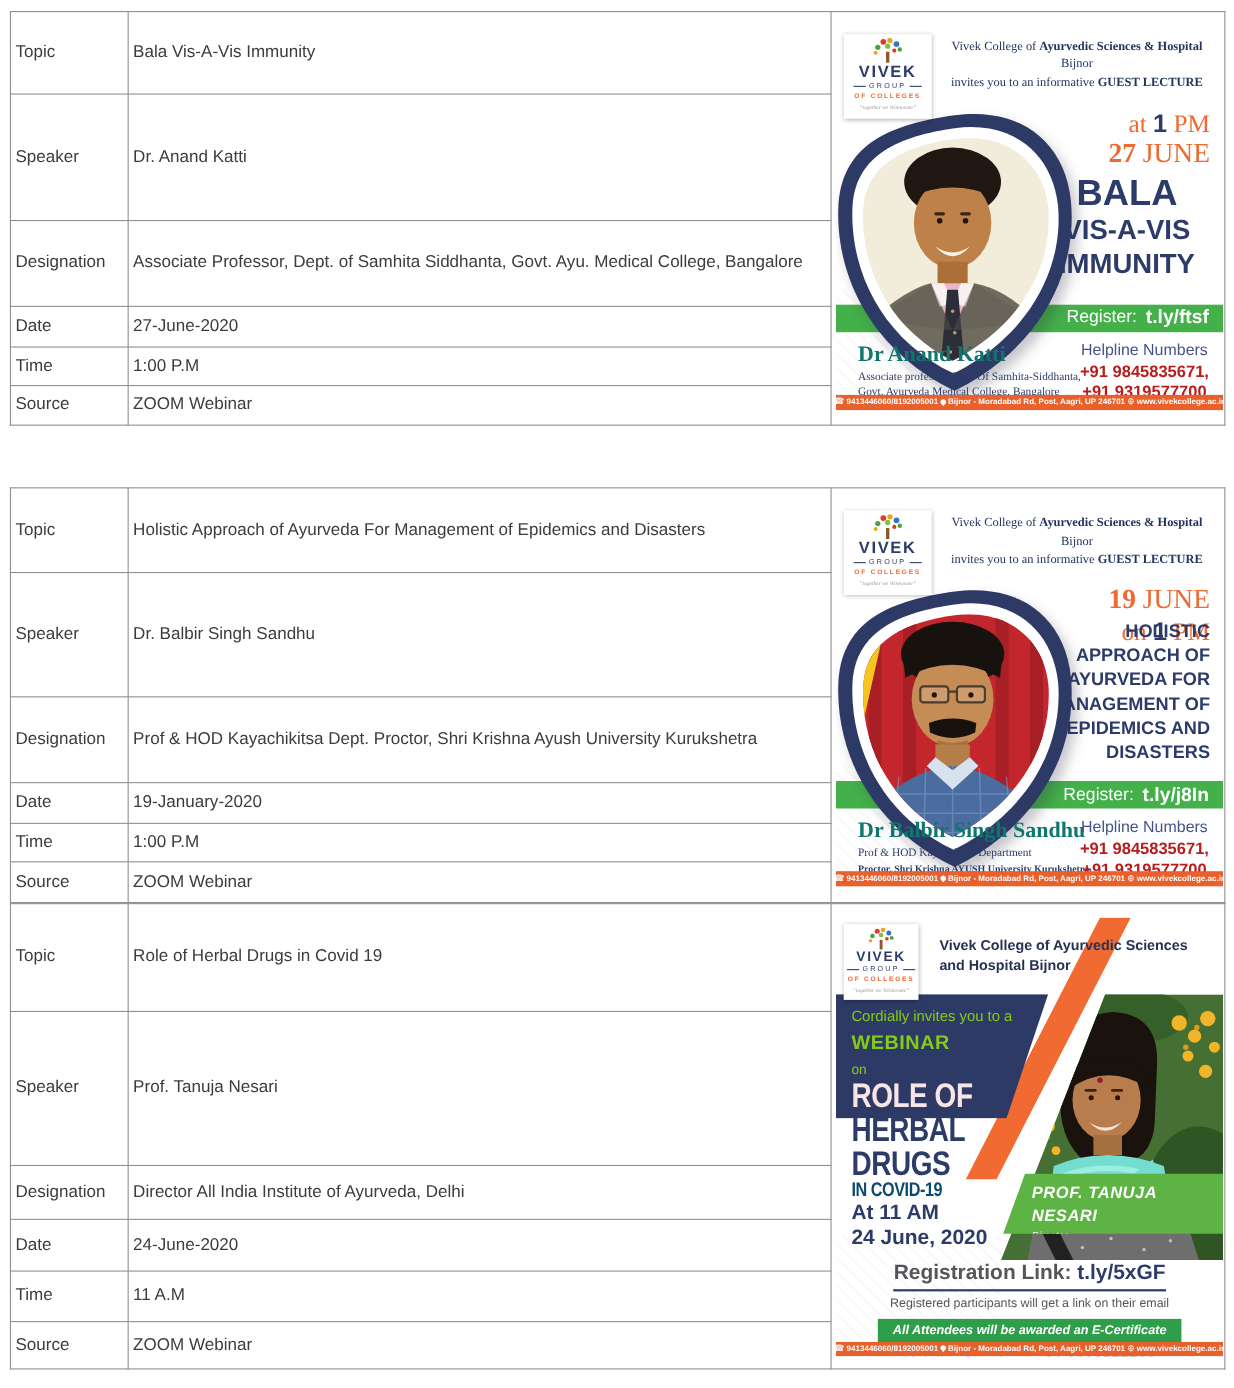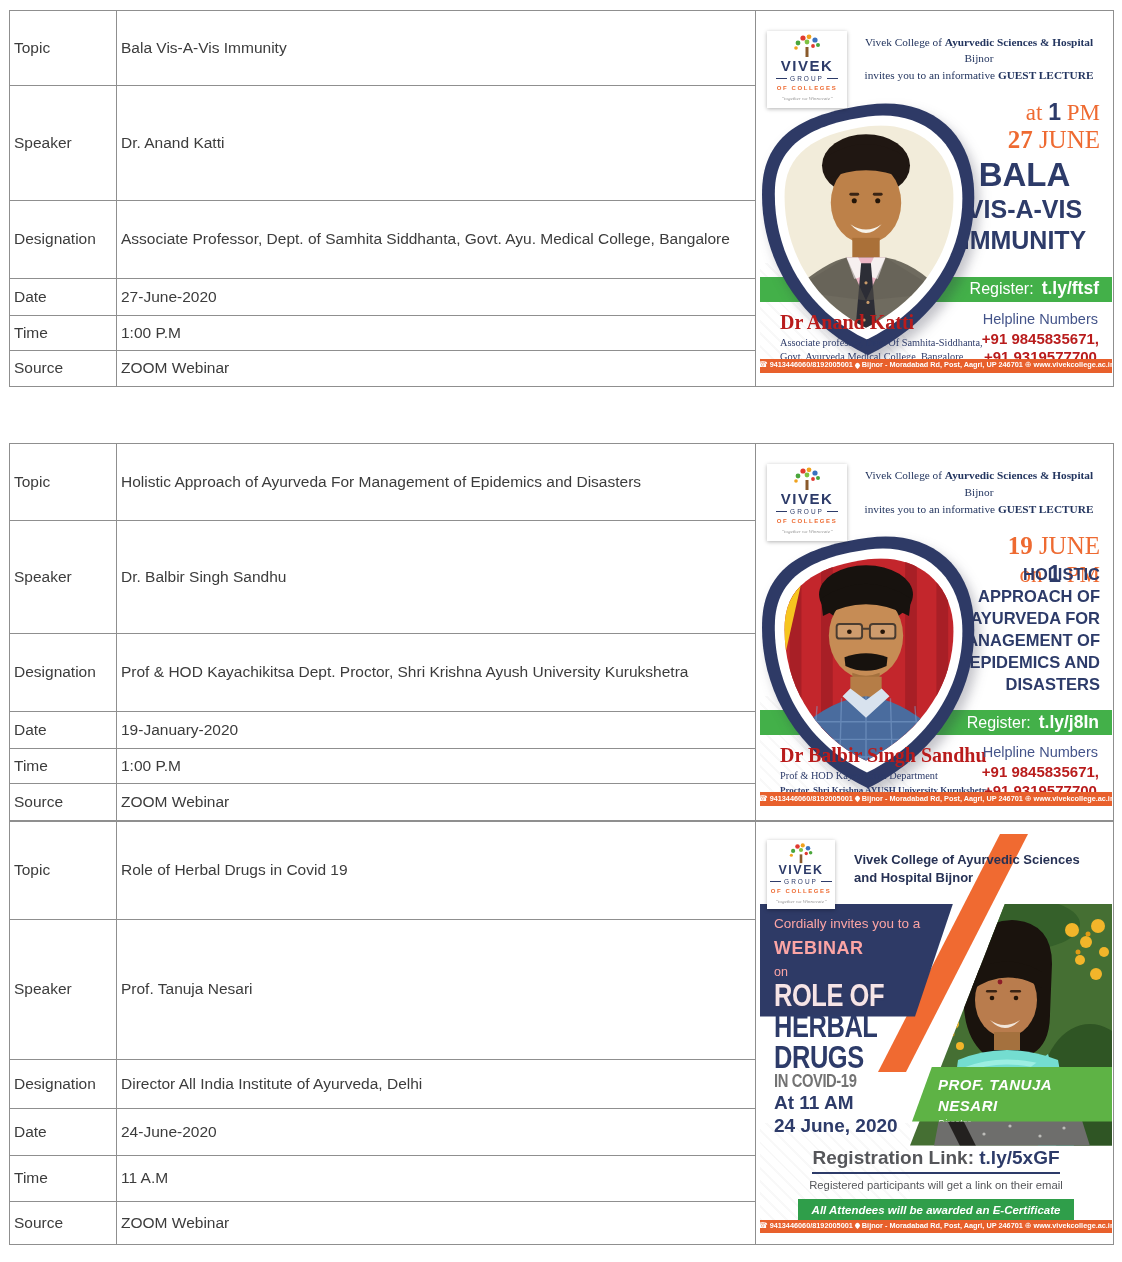--- a/index.html
+++ b/index.html
@@ -51,43 +51,43 @@
       color:#2d3b69;font-weight:bold;}
   .gl-title1 .l0{font-size:33px;line-height:1.2;}
   .gl-title1 .l1,.gl-title1 .l2{font-size:25px;line-height:1.25;}
   .gl-title2{position:absolute;left:160px;right:12px;top:106px;text-align:right;z-index:3;
       color:#2d3b69;font-weight:bold;font-size:16.5px;line-height:1.33;}
   .reg-band{position:absolute;left:0;right:0;top:252px;height:25px;background:#43b049;z-index:2;
       display:flex;align-items:center;justify-content:flex-end;padding-right:13px;color:#fff;}
   .reg-band .reg-lab{font-size:16px;font-weight:normal;}
   .reg-band .reg-link{font-size:17.5px;font-weight:bold;margin-left:8px;}
   .gl-speaker{position:absolute;left:20px;top:286px;z-index:5;}
-  .gl-sp-name{font-family:"Liberation Serif",serif;font-weight:bold;color:#b91c1c;font-size:20px;line-height:1.1;}
+  .gl-sp-name{font-family:"Liberation Serif",serif;font-weight:bold;color:#0f766e;font-size:20px;line-height:1.1;}
   .gl-sp-l1{font-family:"Liberation Serif",serif;color:#2d3b69;font-size:10.3px;margin-top:3px;}
   .gl-sp-l2{font-family:"Liberation Serif",serif;color:#2d3b69;font-size:10.3px;}
   .gl2 .gl-sp-l2{font-size:9px;font-weight:bold;}
   .gl-help{position:absolute;right:13px;top:284px;text-align:center;z-index:5;}
   .help-lab{font-size:14.5px;color:#44548a;}
   .help-num{font-size:15px;font-weight:bold;color:#b91c1c;line-height:1.25;}
   
   .p3-logo{width:68px;height:66px;}
   .p3-header{position:absolute;left:94px;top:17px;font-size:13px;font-weight:bold;color:#263154;line-height:1.4;z-index:2;}
   .p3-photo{position:absolute;left:140px;top:70px;width:212px;height:242px;z-index:1;
       clip-path:polygon(105px 0,100% 0,100% 100%,10px 100%);}
   .p3-slash{position:absolute;left:0;top:0;width:352px;height:399px;z-index:2;pointer-events:none;}
   .p3-navy{position:absolute;left:0;top:70px;width:218px;height:113px;background:#2e3a66;z-index:3;
-      clip-path:polygon(0 0,193px 0,155px 113px,0 113px);color:#fca5a5;padding:10px 0 0 14px;box-sizing:border-box;}
+      clip-path:polygon(0 0,193px 0,155px 113px,0 113px);color:#84cc16;padding:10px 0 0 14px;box-sizing:border-box;}
   .p3-inv1{font-size:13.5px;} .p3-inv2{font-size:18px;font-weight:bold;letter-spacing:.5px;margin-top:2px;}
   .p3-inv3{font-size:12.5px;margin-top:2px;}
   .cond{display:inline-block;transform:scaleX(.82);transform-origin:left;letter-spacing:-.5px;white-space:nowrap;}
   .p3-role{position:absolute;left:14px;top:140px;font-size:31px;font-weight:bold;color:#f6e4e6;
       text-shadow:0 1px 2px rgba(80,60,80,.35);z-index:4;}
   .p3-herbal{position:absolute;left:14px;top:171px;font-size:31px;font-weight:bold;color:#2d3b69;z-index:4;}
   .p3-drugs{position:absolute;left:14px;top:202px;font-size:31px;font-weight:bold;color:#2d3b69;z-index:4;}
-  .p3-covid{position:absolute;left:14px;top:234px;font-size:18px;font-weight:bold;color:#737373;z-index:4;}
+  .p3-covid{position:absolute;left:14px;top:234px;font-size:18px;font-weight:bold;color:#0c4a6e;z-index:4;}
   .p3-when{position:absolute;left:14px;top:257px;font-size:19px;font-weight:bold;color:#2d3b69;line-height:1.25;z-index:4;}
   .p3-green{position:absolute;left:138px;right:0;top:233px;height:55px;background:#5eb345;z-index:3;
       clip-path:polygon(34px 0,100% 0,100% 100%,14px 100%);color:#fff;font-style:italic;
       padding:7px 0 0 40px;box-sizing:border-box;}
   .p3-sp-name{font-size:15px;font-weight:bold;letter-spacing:.5px;}
   .p3-sp-l{font-size:9.3px;line-height:1.35;}
   .p3-reg{position:absolute;left:0;right:0;top:310px;text-align:center;z-index:4;}
   .p3-reg-line{display:inline-block;border-bottom:2px solid #2d3b69;padding-bottom:1px;
       font-size:19px;font-weight:bold;}
   .p3-reg-lab{color:#55565a;} .p3-reg-link{color:#2d3b69;}

